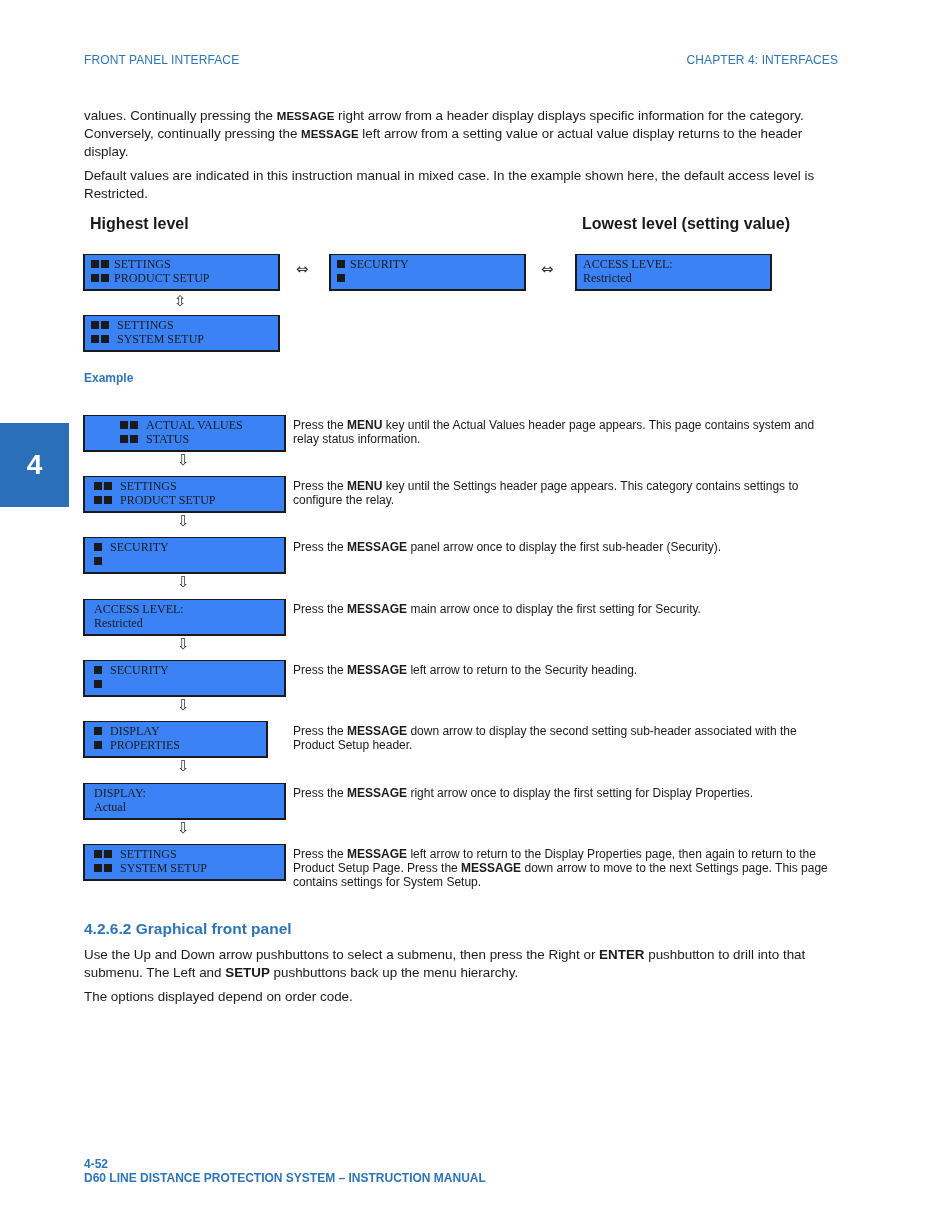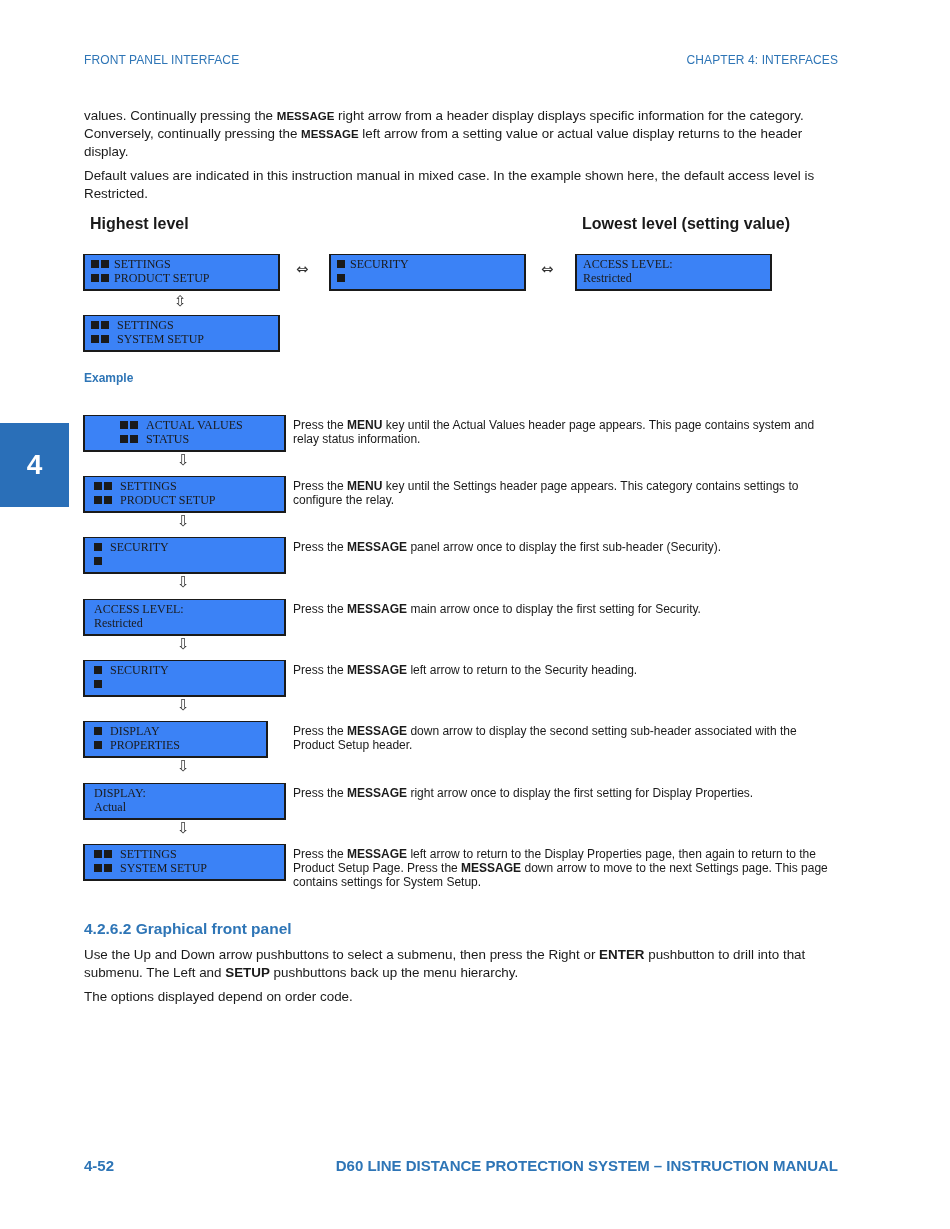--- a/index.html
+++ b/index.html
@@ -23,22 +23,22 @@
   .arrow { position: absolute; font-size: 15px; color: #333; line-height: 15px;
          font-family: "DejaVu Sans", sans-serif; }
   .h-blue { position: absolute; color: #2e75b6; font-weight: bold;
          font-family: "Liberation Sans", sans-serif; }
   .desc { position: absolute; left: 293px; width: 540px; font-size: 12px; line-height: 14px;
          font-family: "Liberation Sans", sans-serif; }
   .side-tab { position: absolute; left: 0; top: 423px; width: 69px; height: 84px; background: #2a6fb8;
          color: #fff; font-weight: bold; font-size: 28px; display: flex; align-items: center;
          justify-content: center; font-family: "Liberation Sans", sans-serif; }
   .footer { position: absolute; top: 1157px; left: 84px; right: 112px; display: flex;
-         justify-content: space-between; font-size: 15px; color: #2e75b6; font-weight: bold;
-         font-family: "Liberation Sans", sans-serif; }
+         justify-content: space-between; font-size: 12px; color: #2e75b6; font-weight: bold;
+         font-family: "Liberation Sans", sans-serif; flex-direction: column; }
 </style>
 </head>
 <body>
 
 <div class="running-header">
   <span>FRONT PANEL INTERFACE</span>
   <span>CHAPTER 4: INTERFACES</span>
 </div>
 
 <div class="body-text" style="top:107px;">

